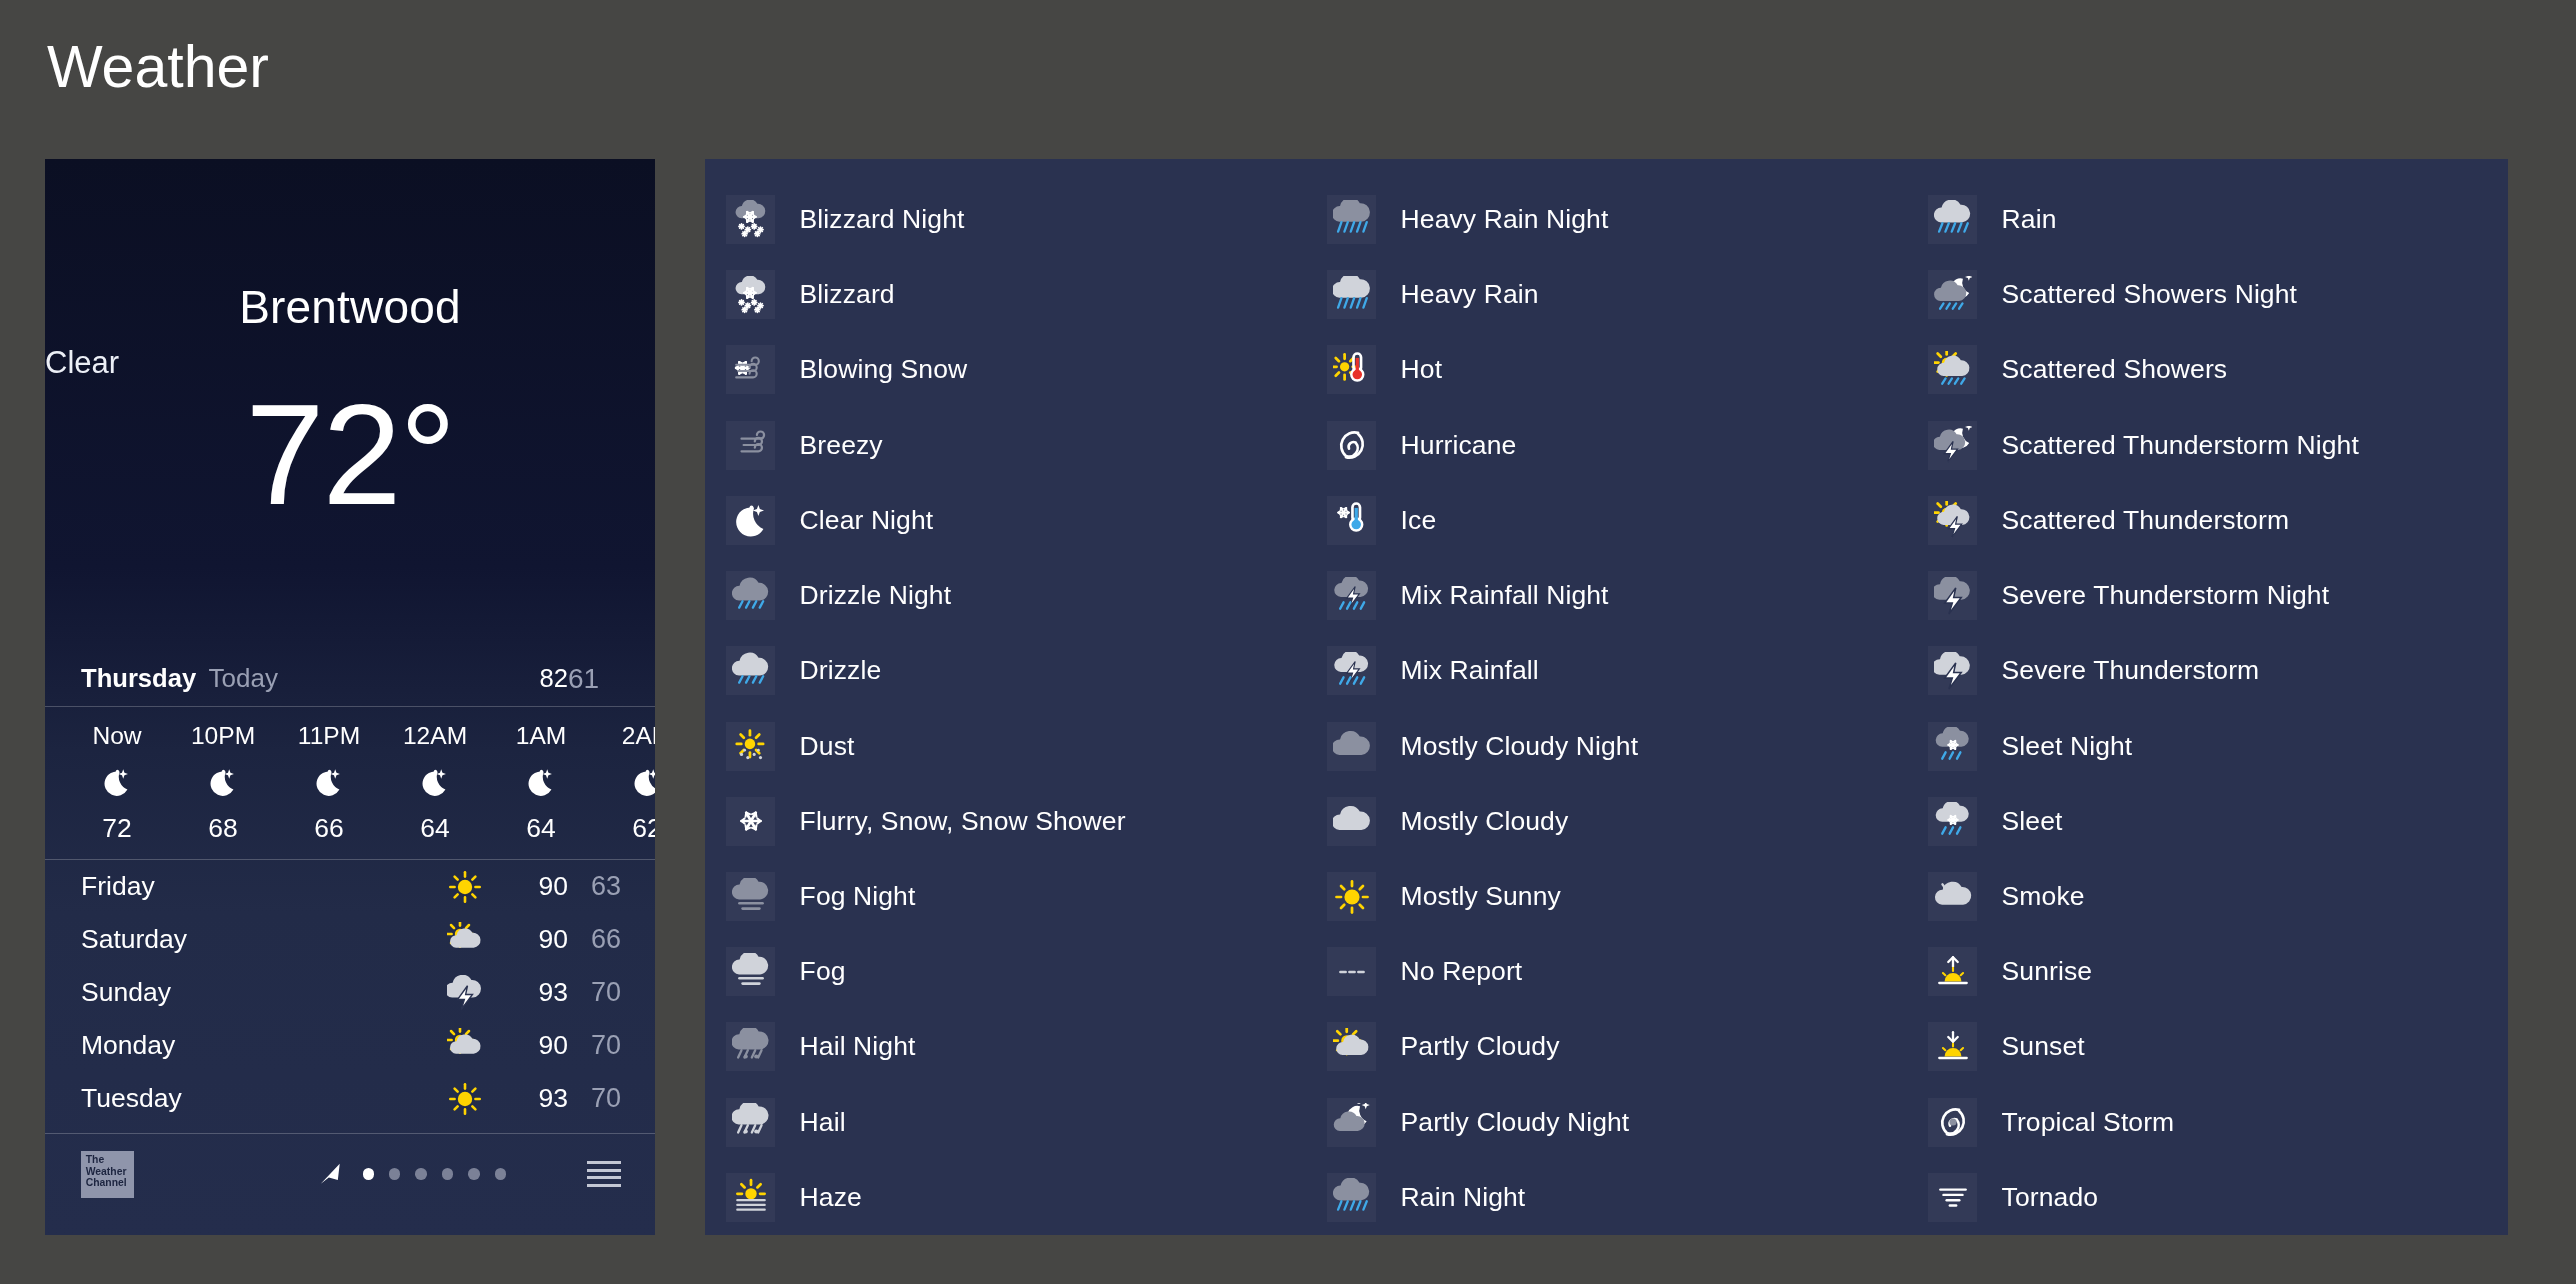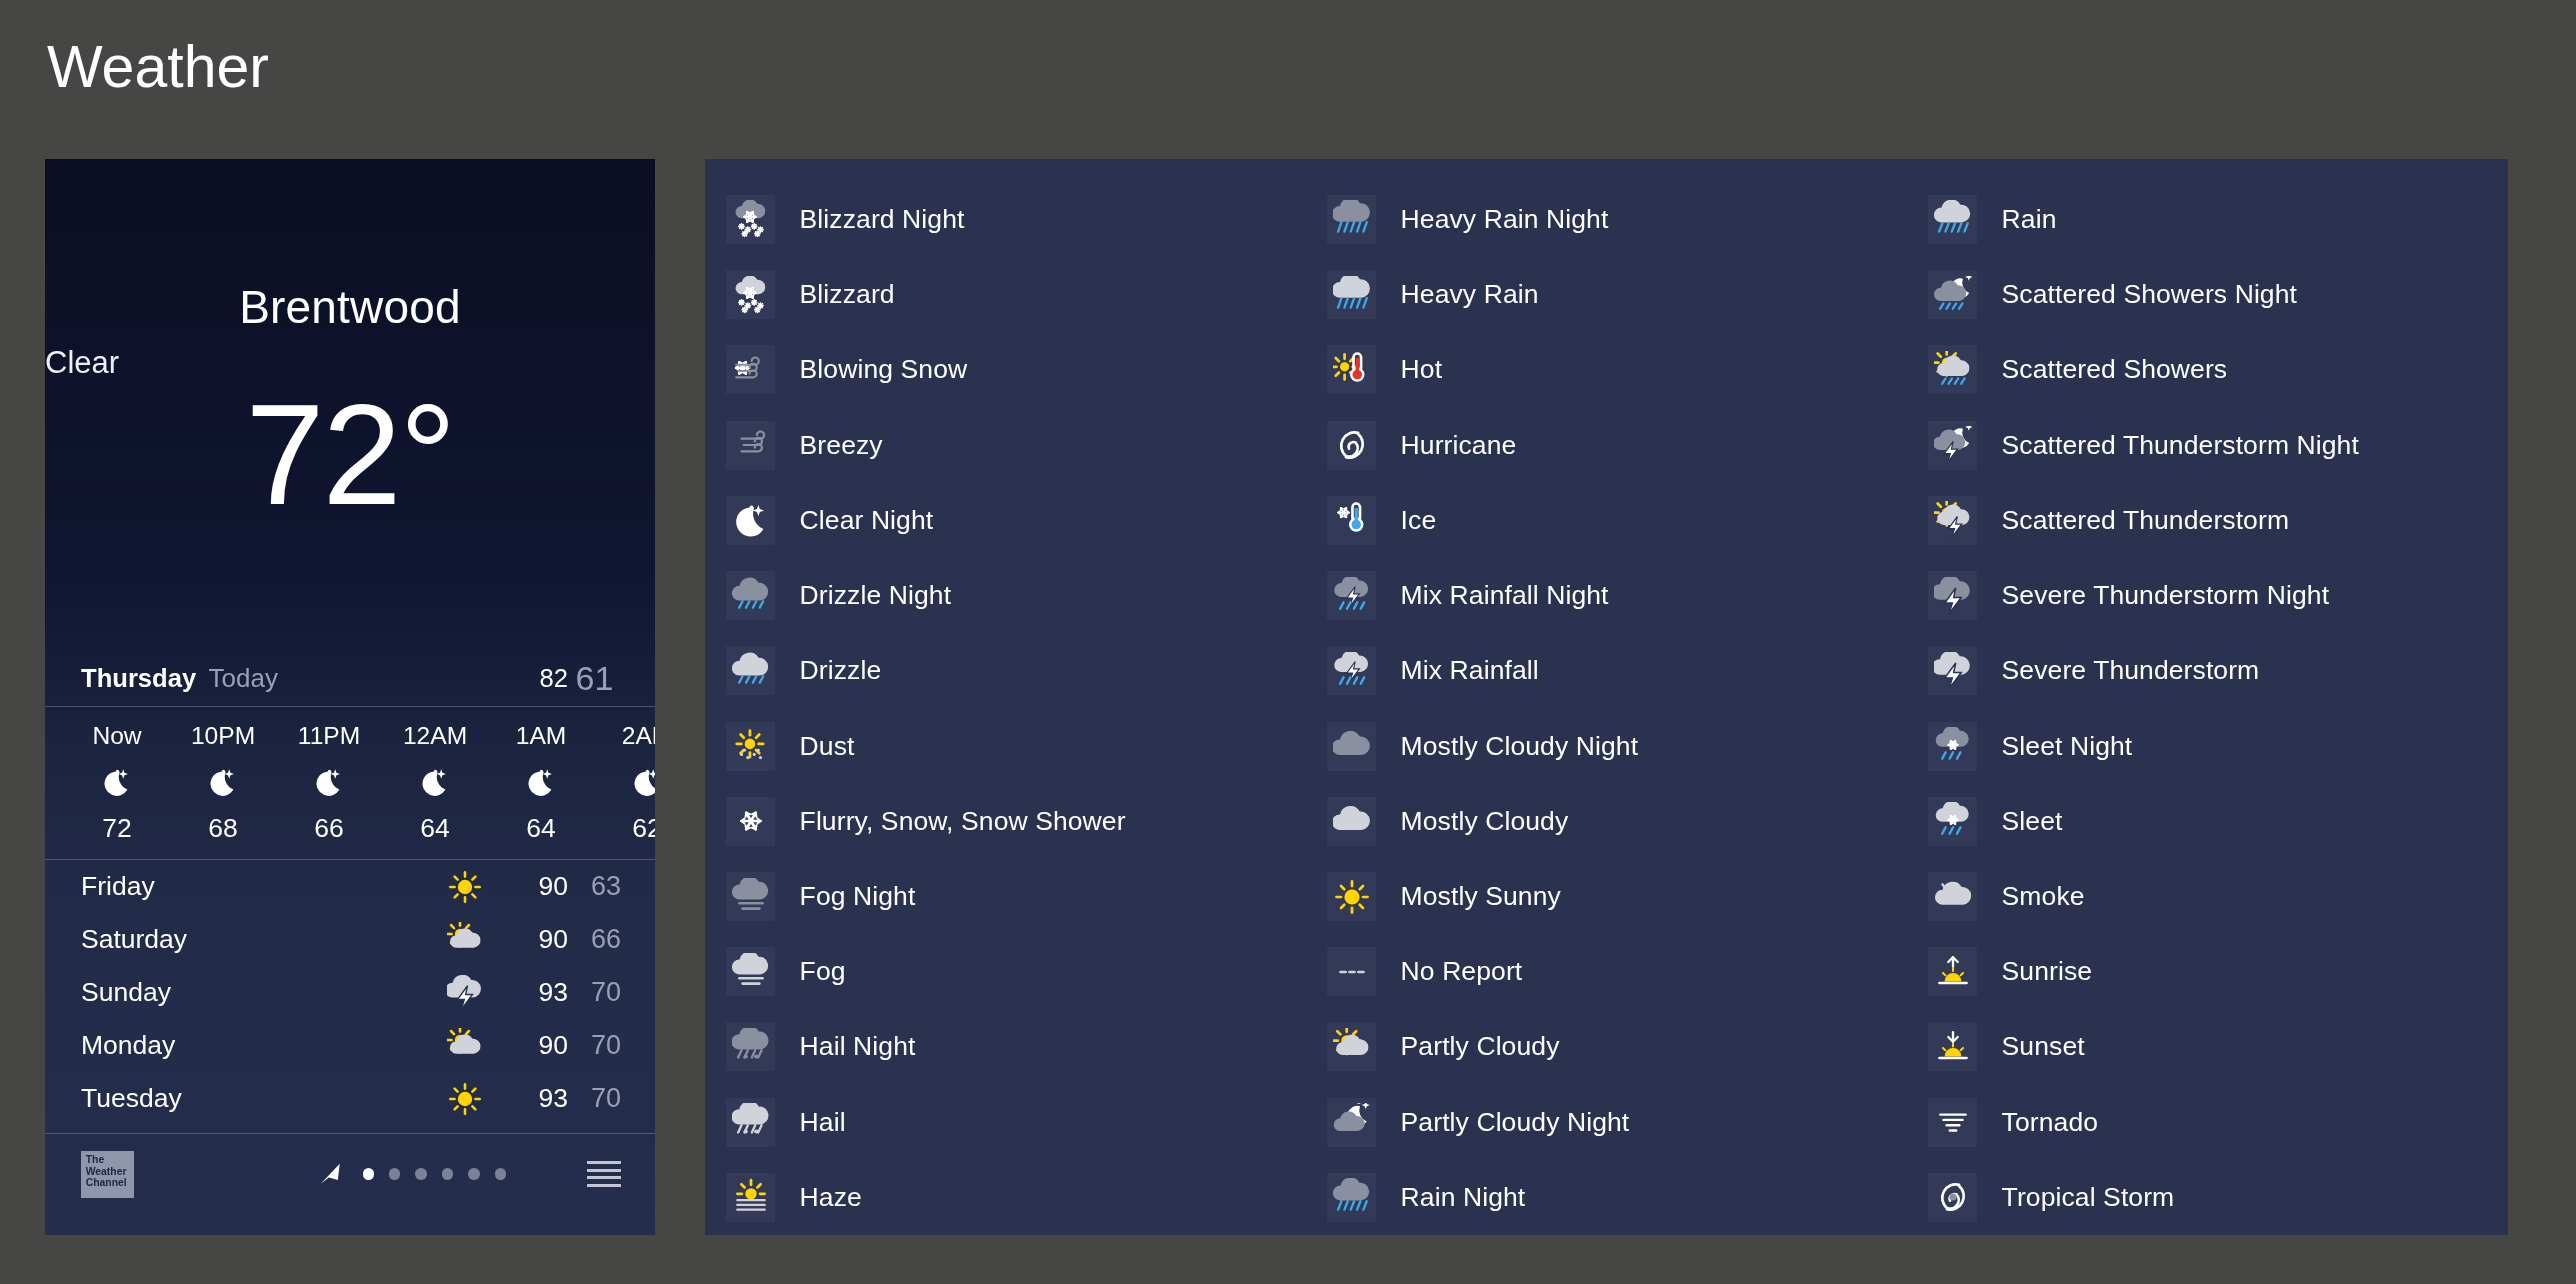--- a/index.html
+++ b/index.html
@@ -40,21 +40,21 @@
 
   .w-dayrow{
     height:55px;display:flex;align-items:center;
     padding:0 34px 0 36px;
     border-bottom:0.9px solid rgba(255,255,255,.22);
   }
   .w-dayrow .dname{font-size:25.6px;font-weight:bold;color:#fff;}
   .w-dayrow .dtoday{font-size:26px;color:#9aa0b4;margin-left:12.3px;font-weight:400;}
   .w-dayrow .sp{flex:1;}
   .w-dayrow .dhi{font-size:25.6px;color:#fff;width:51px;text-align:right;}
-  .w-dayrow .dlo{font-size:34px;color:#9aa0b4;width:53px;text-align:center;}
+  .w-dayrow .dlo{font-size:28px;color:#9aa0b4;width:53px;text-align:left;}
 
   .w-hours{
     height:152px;display:flex;align-items:stretch;
     padding-left:19px;
     border-bottom:0.9px solid rgba(255,255,255,.22);
     overflow:hidden;
   }
   .hcell{width:106px;flex:0 0 106px;display:flex;flex-direction:column;
          align-items:center;justify-content:center;gap:13.3px;}
   .hcell .htime{font-size:24.6px;color:#fff;}
@@ -1010,37 +1010,37 @@
               <line x1="27.5" y1="19" x2="25.3" y2="21"></line>
             </g>
             <line x1="5" y1="28.4" x2="31" y2="28.4" stroke="#ffffff" stroke-width="2.2" stroke-linecap="round"></line>
           </svg>
         </span>
         <span class="plabel">Sunset</span>
       </div>
       <div class="pitem">
         <span class="iconbox">
           <svg width="38" height="38" viewBox="0 0 36 36">
+            <g transform="translate(18,18) scale(1.15)" fill="none" stroke="#ffffff" stroke-width="2.2" stroke-linecap="round">
+    <path d="M5 -10 a11 11 0 0 0 -10 19 a7 7 0 0 0 8 -11 a4 4 0 0 0 -5.5 5"></path>
+    <path d="M-5 10 a11 11 0 0 0 10 -19"></path>
+            </g>
+            <circle cx="18" cy="18" r="3.4" fill="#8b90a0"></circle>
+          </svg>
+        </span>
+        <span class="plabel">Tropical Storm</span>
+      </div>
+      <div class="pitem">
+        <span class="iconbox">
+          <svg width="38" height="38" viewBox="0 0 36 36">
             <g stroke="#ffffff" stroke-width="2.3" stroke-linecap="round">
               <line x1="6" y1="11" x2="30" y2="11"></line>
               <line x1="9" y1="16" x2="27" y2="16"></line>
               <line x1="12" y1="21" x2="24" y2="21"></line>
               <line x1="15" y1="26" x2="21" y2="26"></line>
             </g>
           </svg>
         </span>
         <span class="plabel">Tornado</span>
       </div>
-      <div class="pitem">
-        <span class="iconbox">
-          <svg width="38" height="38" viewBox="0 0 36 36">
-            <g transform="translate(18,18) scale(1.15)" fill="none" stroke="#ffffff" stroke-width="2.2" stroke-linecap="round">
-    <path d="M5 -10 a11 11 0 0 0 -10 19 a7 7 0 0 0 8 -11 a4 4 0 0 0 -5.5 5"></path>
-    <path d="M-5 10 a11 11 0 0 0 10 -19"></path>
-            </g>
-            <circle cx="18" cy="18" r="3.4" fill="#8b90a0"></circle>
-          </svg>
-        </span>
-        <span class="plabel">Tropical Storm</span>
-      </div>
     </div>
   </div>
 
 
 </body></html>

